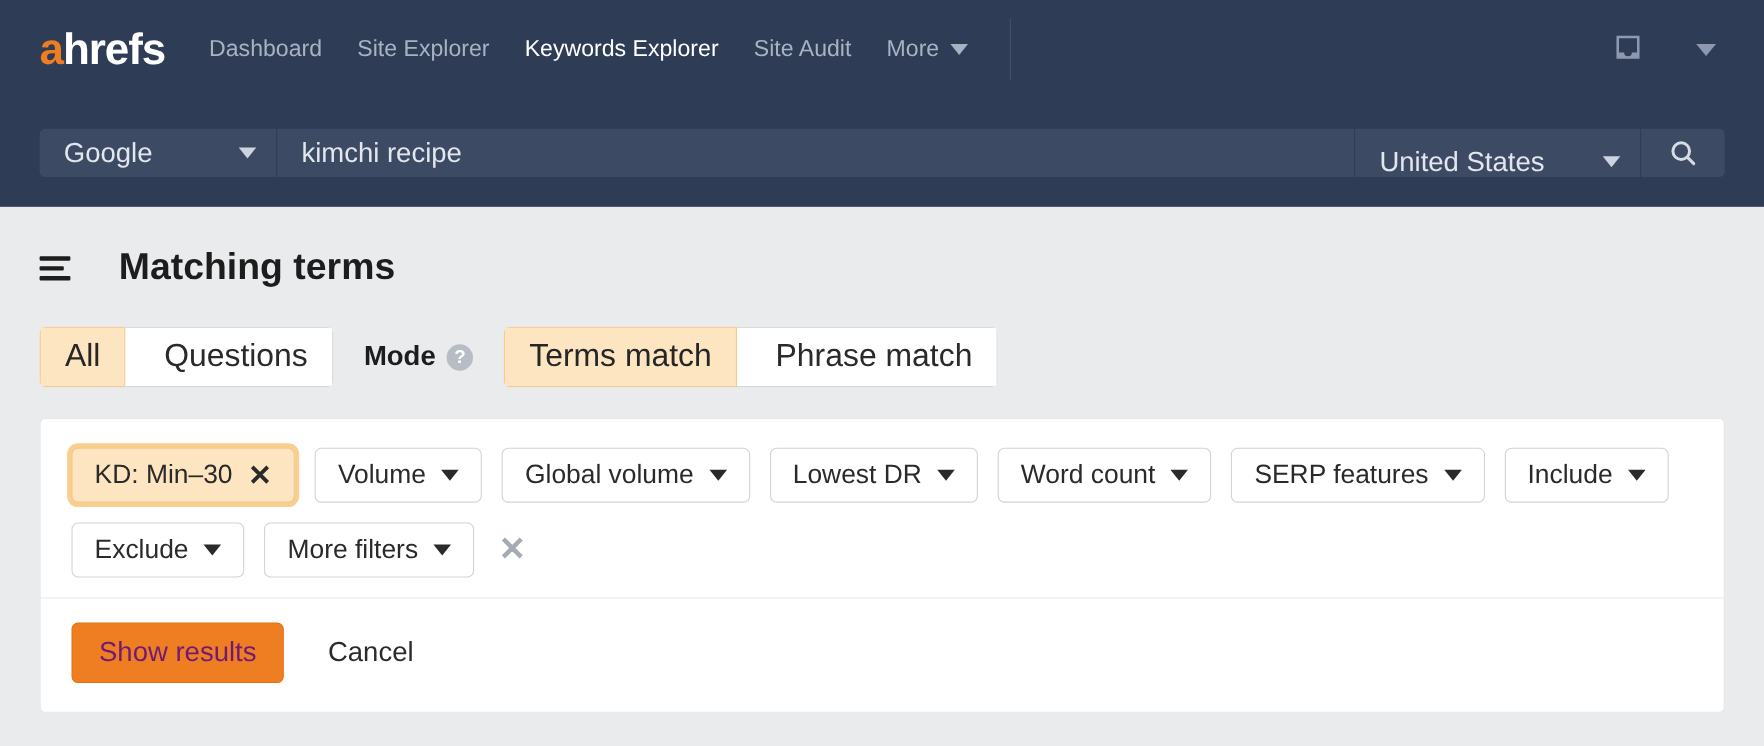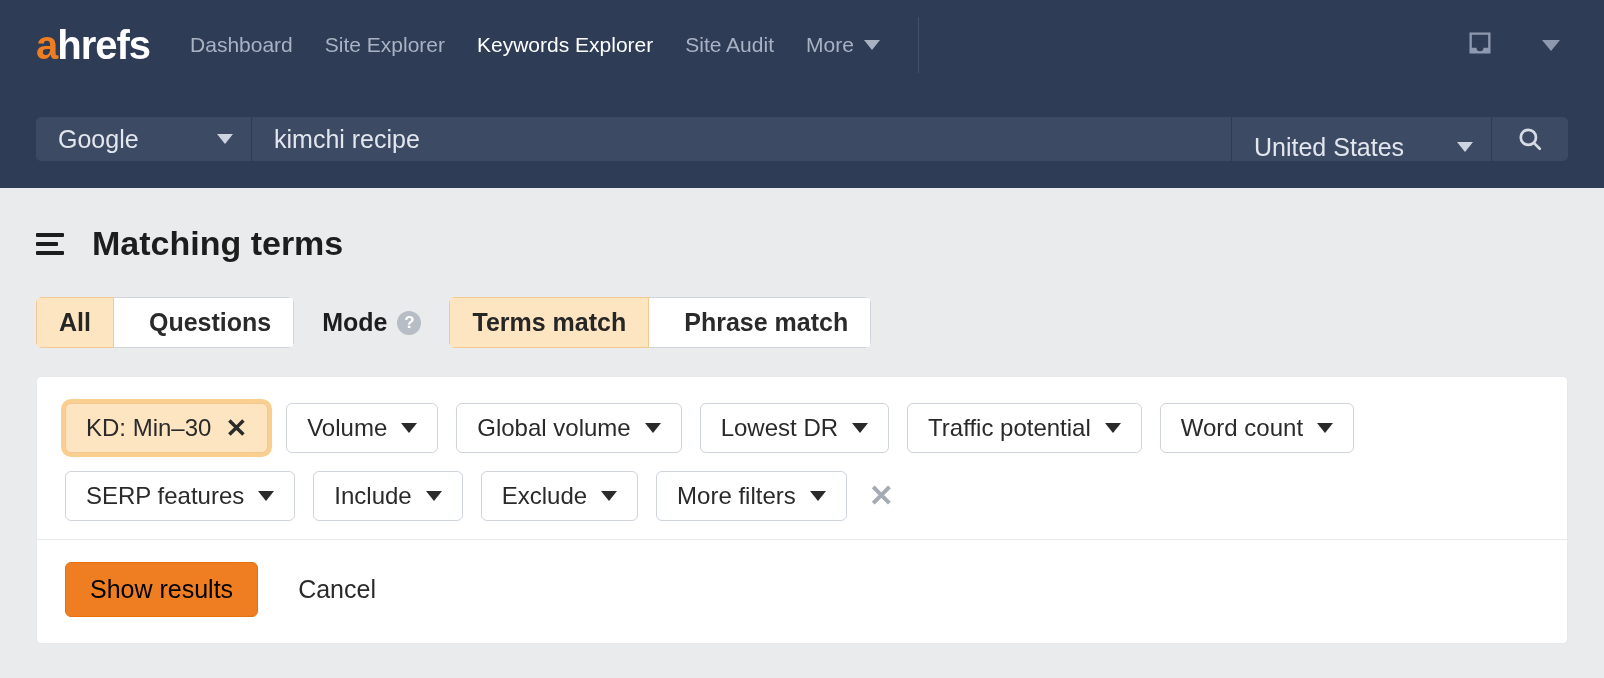--- a/index.html
+++ b/index.html
@@ -108,21 +108,21 @@
   .sb-search svg { width: 26px; height: 26px; stroke: #d6dbe6; }
   .sb-caret { width: 0; height: 0; border-left: 8px solid transparent; border-right: 8px solid transparent; border-top: 10px solid #cdd4e1; }
 
   
   .content {
     padding: 36px 36px 0 36px;
   }
   .page-title-row {
     display: flex;
     align-items: center;
-    gap: 28px;
+    gap: 44px;
     margin-bottom: 34px;
   }
   .hamburger {
     width: 28px; height: 22px; display: flex; flex-direction: column; justify-content: space-between;
   }
   .hamburger span { display: block; height: 4px; background: #1d1d1d; width: 100%; border-radius: 1px; }
   .hamburger span:nth-child(2){ width: 80%; }
   .hamburger span:nth-child(3){ width: 100%; }
   .page-title {
     font-size: 34px;
@@ -139,25 +139,24 @@
   }
   .seg-group {
     display: inline-flex;
     border-radius: 6px;
     overflow: hidden;
   }
   .seg {
     background: #ffffff;
     border: 1px solid #cfd4da;
     padding: 10px 22px;
-    font-size: 25px;
+    font-size: 29px;
     color: #2a2a2a;
     display: flex;
     align-items: center;
-    font-weight: bold;
   }
   .seg + .seg { border-left: none; padding-left: 35px; }
   .seg.active {
     background: #fde5c1;
     border-color: #f4c88e;
     color: #262626;
   }
   .mode-label {
     font-size: 25px;
     font-weight: 700;
@@ -220,21 +219,21 @@
   .actions-row {
     border-top: 1px solid #e8eaed;
     margin: 8px -28px 0 -28px;
     padding: 22px 28px 26px 28px;
     display: flex;
     align-items: center;
     gap: 40px;
   }
   .btn-primary {
     background: #ef7e22;
-    color: #000000;
+    color: #701a75;
     border: 1px solid #e76f0e;
     font-size: 25px;
     padding: 12px 24px;
     border-radius: 6px;
   }
   .btn-cancel {
     font-size: 25px;
     color: #2a2a2a;
     background: transparent;
     border: none;
@@ -331,24 +330,20 @@
       <div class="chip">
         <span>Global volume</span>
         <span class="chip-caret"></span>
       </div>
 
       <div class="chip">
         <span>Lowest DR</span>
         <span class="chip-caret"></span>
       </div>
 
-      <div class="chip">
-        <span>Traffic potential</span>
-        <span class="chip-caret"></span>
-      </div>
 
       <div class="chip">
         <span>Word count</span>
         <span class="chip-caret"></span>
       </div>
 
       <div class="chip">
         <span>SERP features</span>
         <span class="chip-caret"></span>
       </div>

